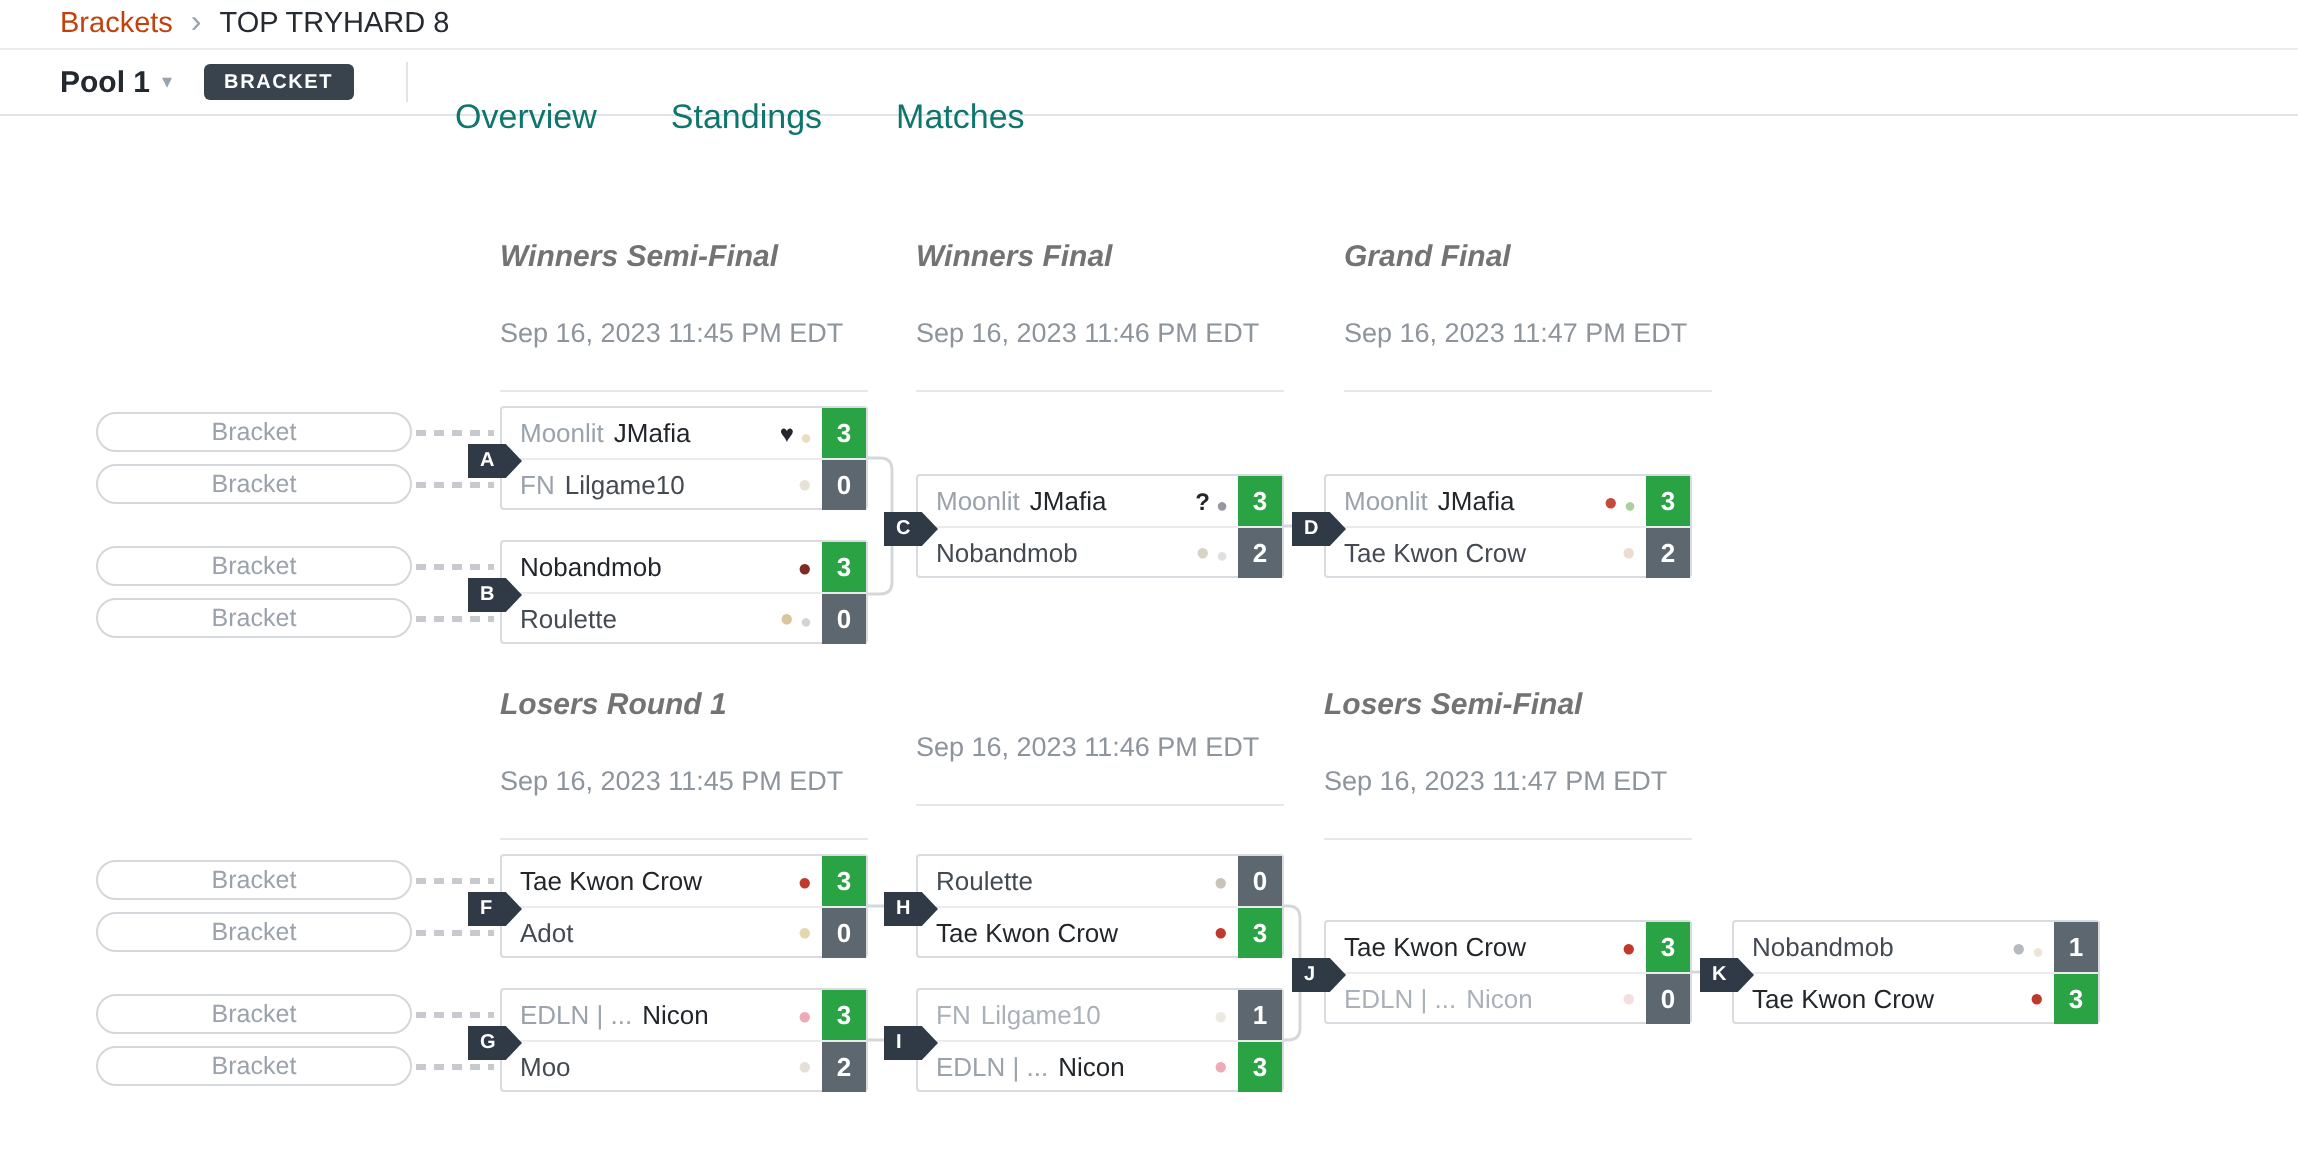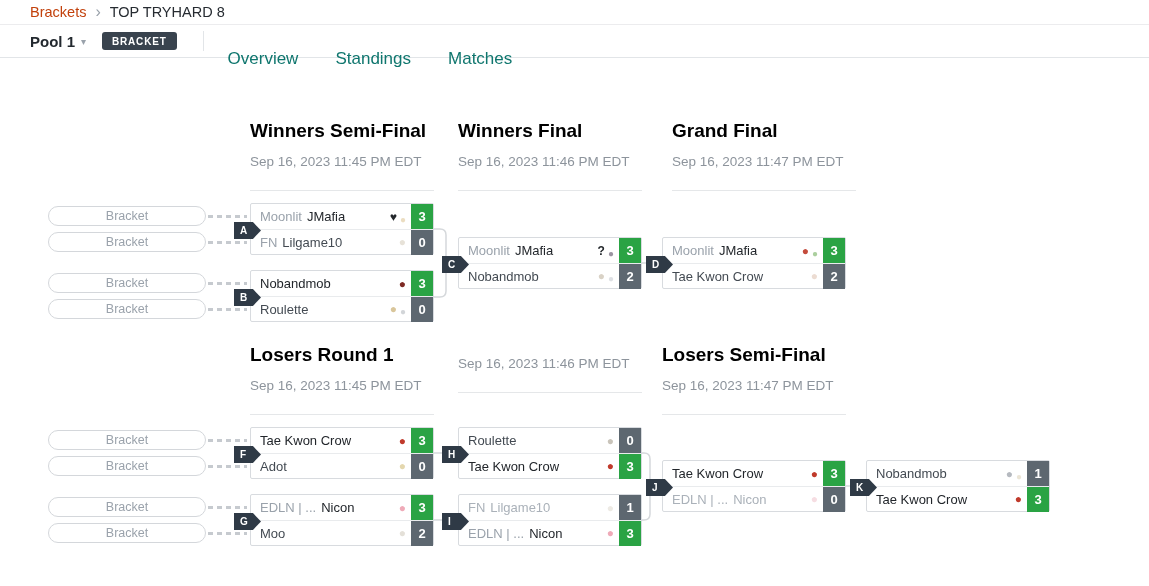--- a/index.html
+++ b/index.html
@@ -25,22 +25,22 @@
   .pool-caret { color:#9aa2ab; font-size:10px; margin-left:6px; }
   .badge {
     margin-left:16px; background:#39434e; color:#fff; font-size:10px; font-weight:bold;
     letter-spacing:.8px; padding:4px 10px 3px; border-radius:3px;
   }
   .vdiv { width:1px; height:20px; background:#e2e5e8; margin:0 22px 0 26px; }
   .tab { font-size:17px; color:#0f766e; margin-right:33px; cursor:pointer; padding:6px 2px;margin-top:36px; }
   
   .canvas { position:relative; width:1149px; height:528px; }
   .round-header { position:absolute; width:184px; }
-  .rh-title { font-size:19px; font-weight:bold; color:#000000; }
-  .rh-date  { font-size:13.5px; color:#8d949c; margin-top:12px; }
+  .rh-title { font-size:15px; font-weight:bold; color:#737373;font-style:italic; }
+  .rh-date  { font-size:13.5px; color:#8d949c; margin-top:22px; }
   .rh-rule  { border-top:1px solid #e5e7e9; margin-top:21px; }
   .pill {
     position:absolute; left:48px; width:158px; height:20px;
     border:1px solid #d4d7db; border-radius:10px; background:#fff;
     display:flex; align-items:center; justify-content:center;
     font-size:12.5px; color:#9aa2ab; cursor:pointer;
   }
   .dash {
     position:absolute; left:208px; width:39px; height:3px;
     background:repeating-linear-gradient(90deg,#c6cacf 0 5px,transparent 5px 9px);

